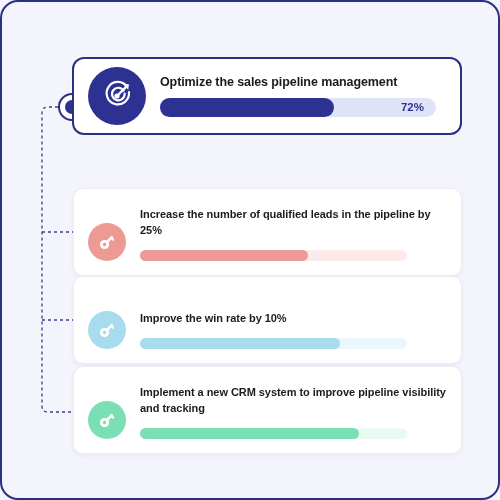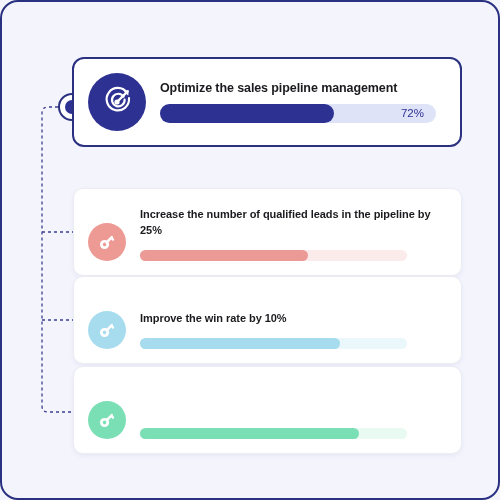--- a/index.html
+++ b/index.html
@@ -55,21 +55,21 @@
     border-radius: 50%;
     background: #2d3192;
   }
 
   
   #objective-card {
     position: absolute;
     left: 70px;
     top: 55px;
     width: 390px;
-    height: 90px;
+    height: 78px;
     background: #ffffff;
     border: 2px solid #2a3180;
     border-radius: 12px;
     display: flex;
     align-items: center;
     padding: 0 14px;
   }
 
   .obj-icon {
     width: 58px;
@@ -118,21 +118,21 @@
     border-radius: 10px;
     background: #2d3192;
   }
   .obj-pct {
     position: absolute;
     right: 12px;
     top: 0;
     height: 19px;
     line-height: 19px;
     font-size: 11.5px;
-    font-weight: normal;
+    font-weight: bold;
     color: #2d3192;
   }
 
   
   .kr-card {
     position: absolute;
     left: 71px;
     width: 389px;
     background: #ffffff;
     border: 1px solid #ececf3;
@@ -272,20 +272,21 @@
       <svg width="22" height="22" viewBox="0 0 24 24">
         <g transform="rotate(-45 12 12)">
           <circle cx="8.2" cy="12" r="5.0" fill="#ffffff"></circle>
           <circle cx="8.2" cy="12" r="1.9" fill="#7bdfb6"></circle>
           <rect x="11.6" y="10.6" width="9.2" height="2.8" rx="1.3" fill="#ffffff"></rect>
           <rect x="17.2" y="12.6" width="2.6" height="3.4" rx="1.2" fill="#ffffff"></rect>
         </g>
       </svg>
     </div>
     <div class="kr-body">
+      <div class="kr-title">Implement a new CRM system to improve pipeline visibility and tracking</div>
       <div class="kr-progress">
         <div class="kr-track" style="background: rgb(232, 250, 242);"></div>
         <div class="kr-fill" style="background: rgb(123, 223, 182); width: 218.94px;"></div>
       </div>
     </div>
   </div>
 
 </div>
 
 </body></html>

